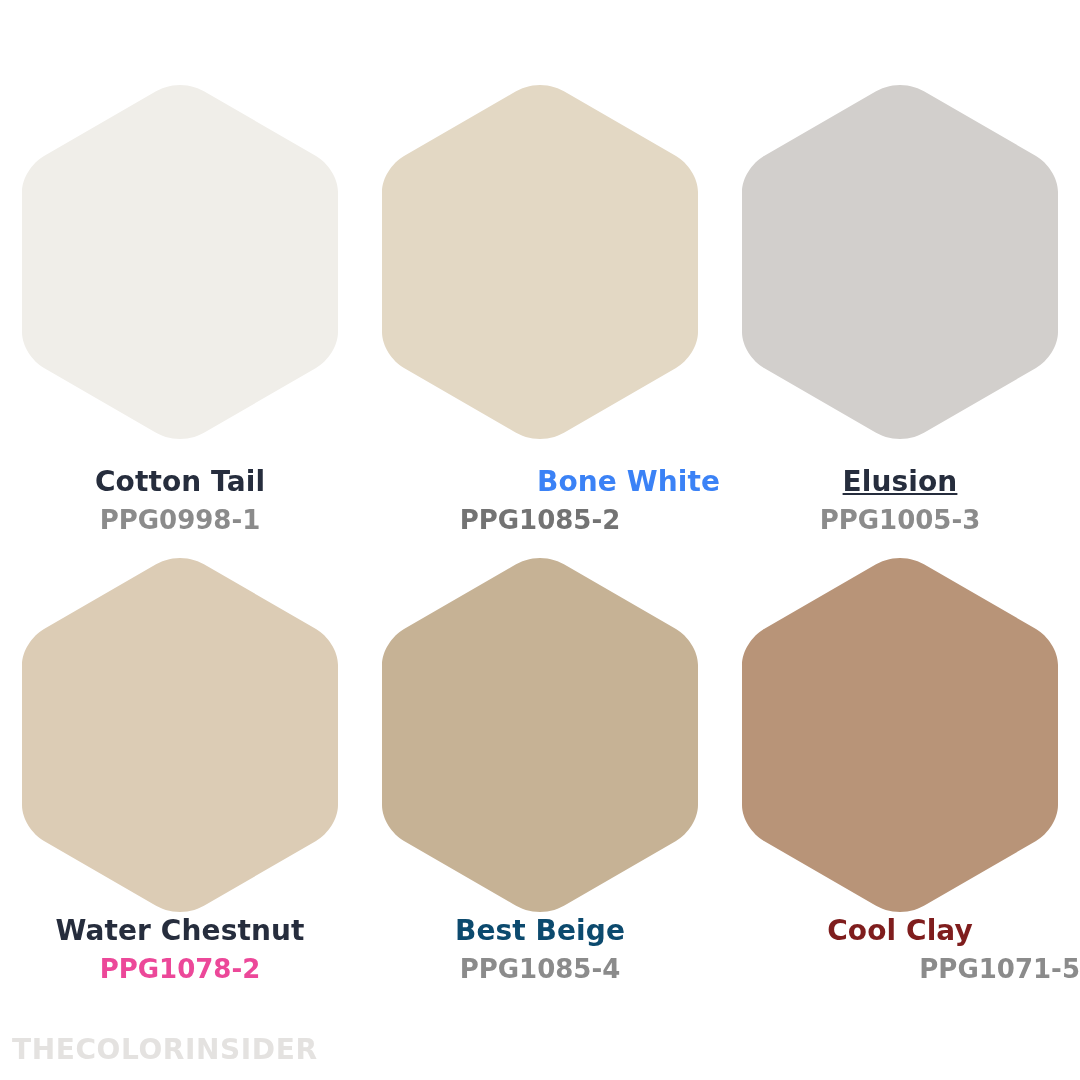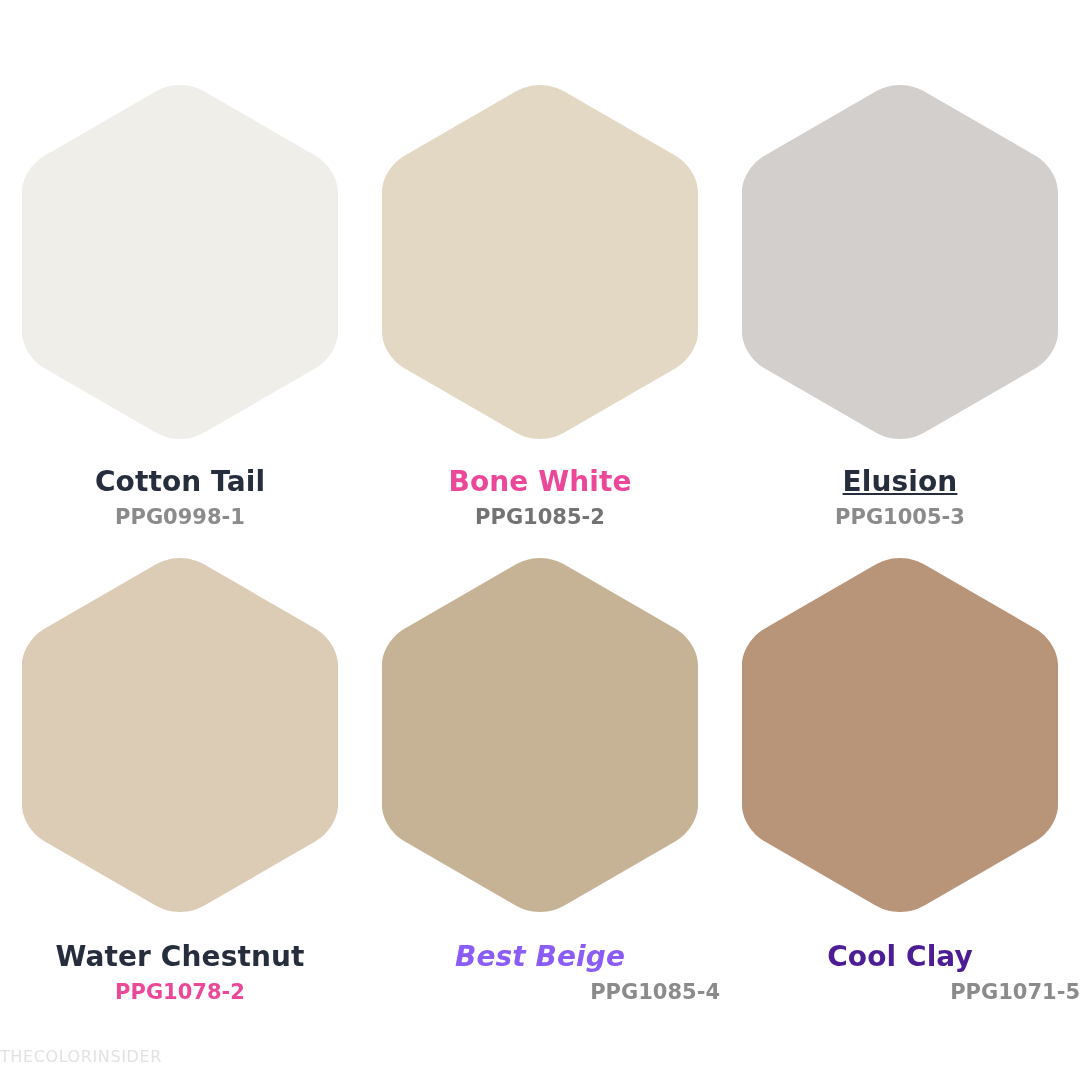--- a/index.html
+++ b/index.html
@@ -51,46 +51,46 @@
     display: block;
     width: 322px;
     height: 360px;
   }
 
   .labels {
     text-align: center;
     width: 100%;
   }
   .row-1 .labels { margin-top: 24px; }
-  .row-2 .labels { margin-top: 26px; }
+  .row-2 .labels { }
 
   .color-name {
     font-size: 28px;
     font-weight: 700;
     color: #262d3d;
     letter-spacing: 0.1px;
     line-height: 1.12;
     white-space: nowrap;
   }
 
   .color-code {
-    font-size: 21px;
+    font-size: 26px;
     font-weight: 700;
     color: #8b8b8b;
     margin-top: 9px;
     line-height: 1.1;
     white-space: nowrap;
   }
 
   .watermark {
     position: absolute;
-    left: 0;
+    left: 12px;
     bottom: 14px;
-    font-size: 16px;
-    font-weight: 400;
+    font-size: 28px;
+    font-weight: 700;
     letter-spacing: 0.6px;
     color: #e4e2e0;
     user-select: none;
     white-space: nowrap;
   }
 </style>
 </head>
 <body style="background: rgb(255, 255, 255);">
 
 <div class="palette-grid">
@@ -113,21 +113,21 @@
   <div class="swatch row-1">
     <div class="hex-wrap">
       <svg class="hex-svg" viewBox="0 0 322 360">
         <path d="M161 3 C171 3 180 6 188 11 L297 74 C309 81 319 96 319 110 L319 250
              C319 264 309 279 297 286 L188 349 C180 354 171 357 161 357
              C151 357 142 354 134 349 L25 286 C13 279 3 264 3 250 L3 110
              C3 96 13 81 25 74 L134 11 C142 6 151 3 161 3 Z" fill="#E3D8C4"></path>
       </svg>
     </div>
     <div class="labels">
-      <div class="color-name" style="color: #ec4899;">Bone White</div>
+      <div class="color-name" style="color: #3b82f6; text-align: right;">Bone White</div>
       <div class="color-code" style="color: #737373;">PPG1085-2</div>
     </div>
   </div>
 
   <div class="swatch row-1">
     <div class="hex-wrap">
       <svg class="hex-svg" viewBox="0 0 322 360">
         <path d="M161 3 C171 3 180 6 188 11 L297 74 C309 81 319 96 319 110 L319 250
              C319 264 309 279 297 286 L188 349 C180 354 171 357 161 357
              C151 357 142 354 134 349 L25 286 C13 279 3 264 3 250 L3 110
@@ -158,35 +158,35 @@
   <div class="swatch row-2">
     <div class="hex-wrap">
       <svg class="hex-svg" viewBox="0 0 322 360">
         <path d="M161 3 C171 3 180 6 188 11 L297 74 C309 81 319 96 319 110 L319 250
              C319 264 309 279 297 286 L188 349 C180 354 171 357 161 357
              C151 357 142 354 134 349 L25 286 C13 279 3 264 3 250 L3 110
              C3 96 13 81 25 74 L134 11 C142 6 151 3 161 3 Z" fill="#C6B295"></path>
       </svg>
     </div>
     <div class="labels">
-      <div class="color-name" style="color: #8b5cf6; font-style: italic;">Best Beige</div>
-      <div class="color-code" style="color: rgb(139, 139, 139); text-align: right;">PPG1085-4</div>
+      <div class="color-name" style="color: #0c4a6e;">Best Beige</div>
+      <div class="color-code" style="color: rgb(139, 139, 139);">PPG1085-4</div>
     </div>
   </div>
 
   <div class="swatch row-2">
     <div class="hex-wrap">
       <svg class="hex-svg" viewBox="0 0 322 360">
         <path d="M161 3 C171 3 180 6 188 11 L297 74 C309 81 319 96 319 110 L319 250
              C319 264 309 279 297 286 L188 349 C180 354 171 357 161 357
              C151 357 142 354 134 349 L25 286 C13 279 3 264 3 250 L3 110
              C3 96 13 81 25 74 L134 11 C142 6 151 3 161 3 Z" fill="#B89478"></path>
       </svg>
     </div>
     <div class="labels">
-      <div class="color-name" style="color: #4c1d95;">Cool Clay</div>
+      <div class="color-name" style="color: #7f1d1d;">Cool Clay</div>
       <div class="color-code" style="color: rgb(139, 139, 139); text-align: right;">PPG1071-5</div>
     </div>
   </div>
 
 </div>
 
 <div class="watermark" style="color: rgb(228, 226, 224);">THECOLORINSIDER</div>
 
 </body></html>

